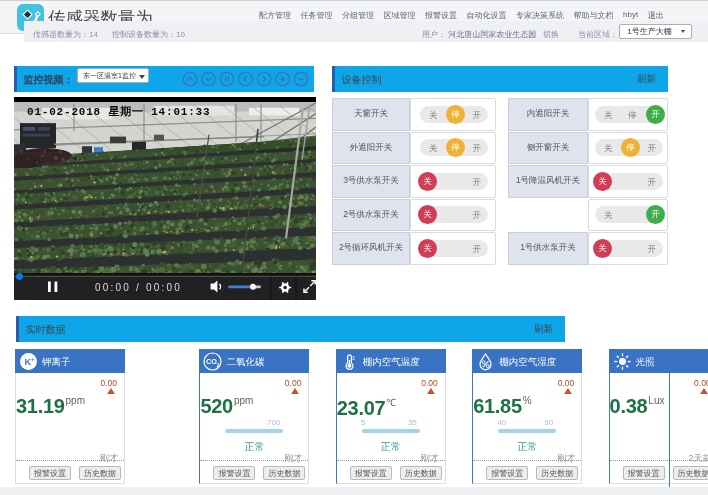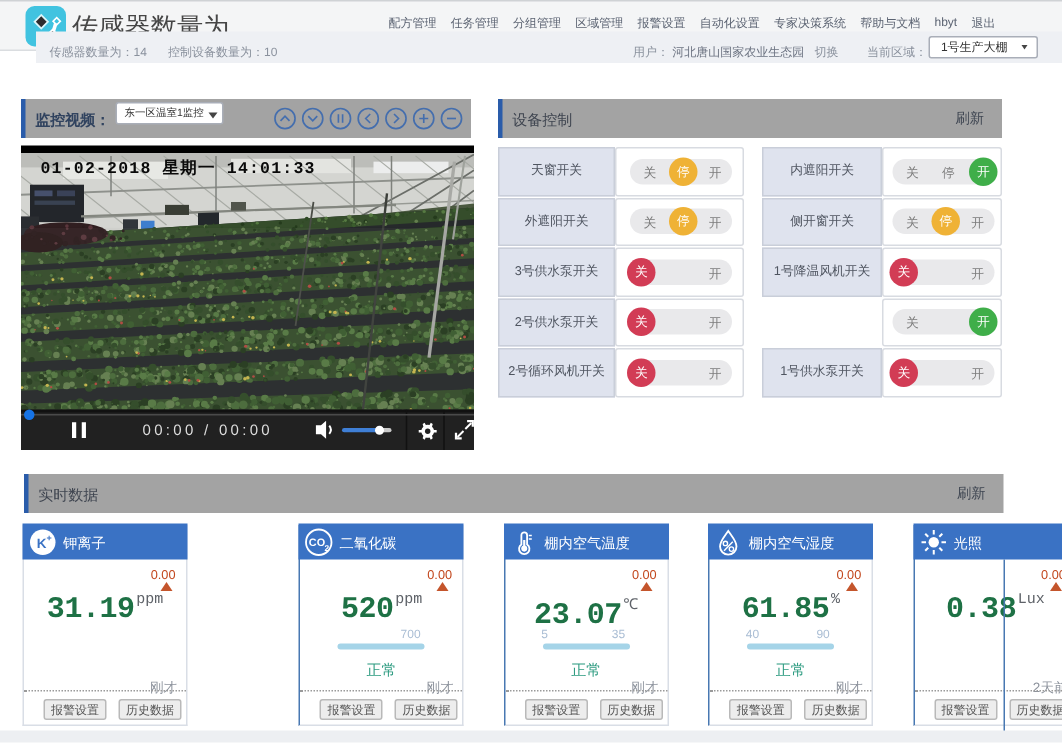--- a/index.html
+++ b/index.html
@@ -11,26 +11,26 @@
   #logo { left:17px; top:4px; width:27px; height:27px; border-radius:6px; background:#41c3e0; }
   #brand { left:48px; top:5.5px; font-family:"Liberation Serif", serif; font-size:17.5px; color:#464646; letter-spacing:0; }
   #menu { left:259px; top:10px; font-size:8px; color:#5b6372; display:flex; }
   #menu span { margin-right:9.5px; white-space:nowrap; }
   
   #sub { left:0; top:21px; width:688px; height:21px; background:#eef0f4; font-size:8px; color:#8a919d;margin-left:24px; }
   #sub .t { position:absolute; top:7.5px; }
   #zone-sel { position:absolute; left:595px; top:2.5px; width:73px; height:15px; background:#fff; border:1px solid #a9aeb8; border-radius:2px; font-size:8px; color:#333; text-align:center; line-height:13px; padding-right:12px; }
   #zone-sel .arr { position:absolute; right:6px; top:5.5px; width:0; height:0; border-left:2.8px solid transparent; border-right:2.8px solid transparent; border-top:3.8px solid #444; }
   
-  .strip { background:#a3a3a3; border-left:3px solid #2a5caa; }
+  .strip { background:#0ea5e9; border-left:3px solid #2a5caa; }
   .strip .cap { position:absolute; left:6.5px; top:7px; font-size:10px; color:#3f4550; }
   .strip .rf { position:absolute; right:12px; top:7px; font-size:9.5px; color:#3f4652; }
   #strip-video { left:14px; top:66px; width:300px; height:26px; }
   #strip-dev   { left:332px; top:66px; width:336px; height:26px; }
-  #strip-rt    { left:16px; top:316px; width:653px; height:26px; }
+  #strip-rt    { left:16px; top:316px; width:549px; height:26px; }
   #cam-sel { position:absolute; left:60px; top:2px; width:72px; height:15px; background:#fff; border:1px solid #a9aeb8; border-radius:2px; font-size:7px; color:#333; text-align:left; padding-left:5px; line-height:13px; }
   #cam-sel .arr { position:absolute; right:3px; top:6px; width:0; height:0; border-left:3px solid transparent; border-right:3px solid transparent; border-top:4px solid #444; }
   
   #video { left:14px; top:97px; width:302px; height:203px; background:#000; }
   #vbar { position:absolute; left:0; top:176px; width:302px; height:27px; background:#212121; color:#e8e8e8; }
   #vtime { position:absolute; left:81px; top:9px; font-size:10px; letter-spacing:2.2px; color:#dedede; }
   #stamp { position:absolute; left:13px; top:6.5px; font-family:"Liberation Mono", monospace; font-weight:bold; font-size:11px; color:#0a0a0a; letter-spacing:0.8px; }
   
   .dtable { position:absolute; top:98px; }
   .drow { position:relative; height:33.5px; margin-bottom:0; }
@@ -47,21 +47,21 @@
   .dot.lft { left:-2px; }
   .dot.rgt { right:-2px; }
   
   .card { position:absolute; top:350px; width:110px; height:134px; background:#fff; border:1px solid #d9dee6; border-top:none; }
   .chead { position:absolute; left:-1px; top:-1px; width:110px; height:24px; background:#3a72c4; }
   .cico { position:absolute; left:4px; top:2.5px; width:19px; height:19px; }
   .cico-k { position:absolute; left:5px; top:3.5px; width:17px; height:17px; background:#fff; border-radius:50%; }
   .ctitle { position:absolute; left:27px; top:6.5px; font-size:9.5px; color:#fff; }
   .alarmv { position:absolute; right:7px; top:28px; font-size:8.5px; color:#c2471d; }
   .alarmt { position:absolute; right:9.5px; top:37.5px; width:0; height:0; border-left:4.5px solid transparent; border-right:4.5px solid transparent; border-bottom:6px solid #c4552c; }
-  .vrow { position:absolute; left:0; top:45px; width:100%; text-align:center; white-space:nowrap;font-family:Liberation Mono, monospace; }
+  .vrow { position:absolute; left:0; top:45px; width:100%; white-space:nowrap; }
   .vnum { font-size:20px; font-weight:bold; color:#1e7145; letter-spacing:-0.3px; }
   .vunit { font-size:10px; color:#5e6268; vertical-align:9px; margin-left:1px; }
   .slbl { position:absolute; top:68px; font-size:8px; color:#a9bdd4; }
   .sbar { position:absolute; top:79px; height:3.5px; background:#a5d4e8; border-radius:2px; }
   .snorm { position:absolute; left:0; top:89.5px; width:100%; text-align:center; font-size:10px; color:#2d9b80; }
   .ago { position:absolute; right:6px; top:102px; font-size:9px; color:#8d939d; }
   .dash { position:absolute; left:0px; top:110px; width:108px; border-top:1.5px dotted #9a9a9a; }
   .cbtn { position:absolute; top:116px; height:14px; padding:0 4px; background:#ededed; border:1px solid #b9b9b9; border-radius:2px; font-size:8px; color:#555; line-height:13px; }
   .cbtn.b1 { left:13px; }
   .cbtn.b2 { right:3px; }

